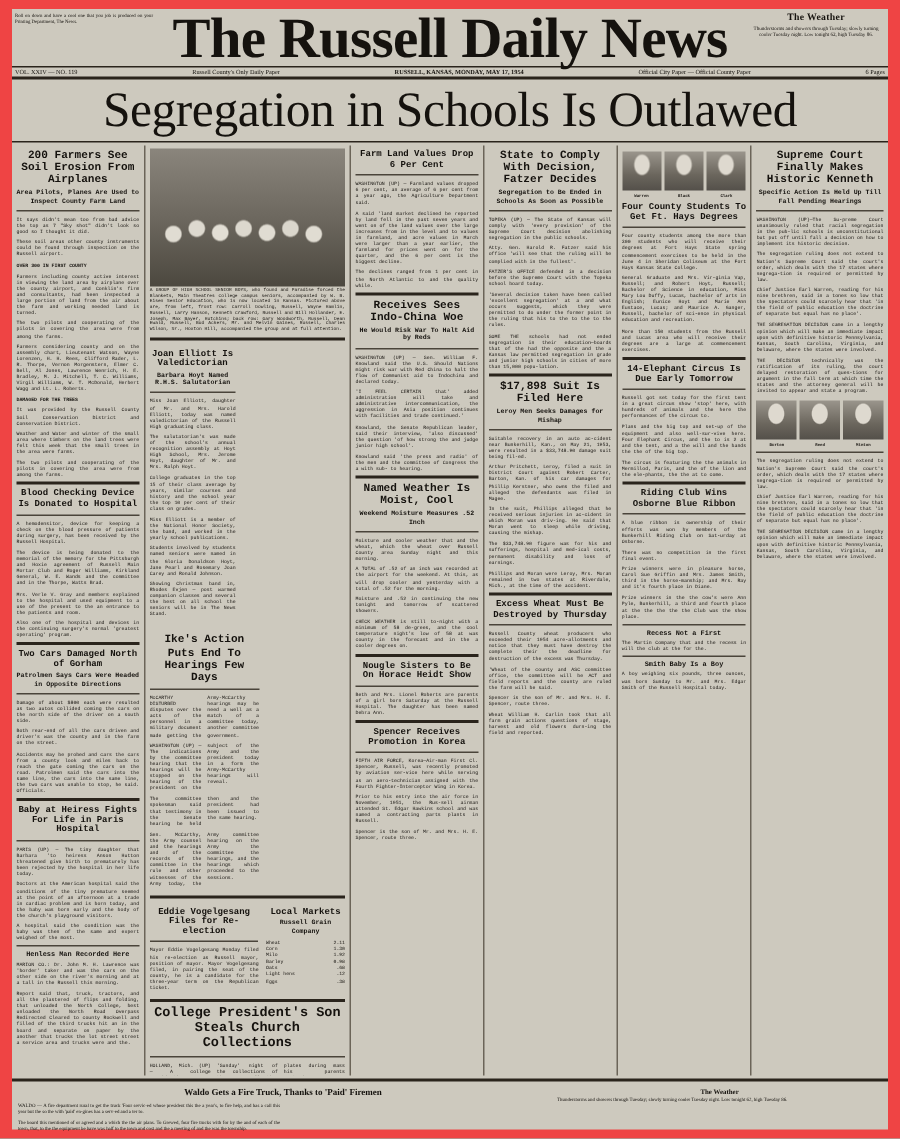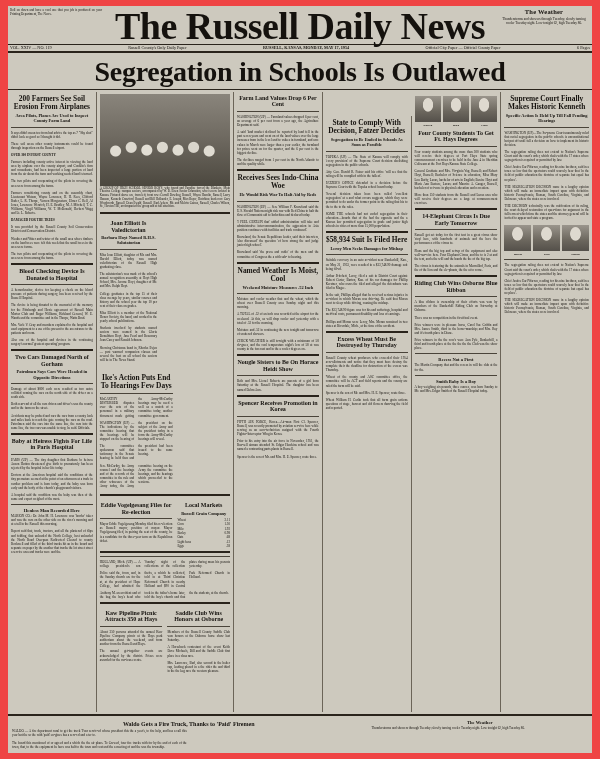--- a/index.html
+++ b/index.html
@@ -75,46 +75,47 @@
     border-top: 1px solid #2a241c;
     border-bottom: 2px solid #2a241c;
     line-height: 1.5;
   }
   .folio div { white-space: nowrap; }
   .folio .f-mid { font-weight: bold; }
 
   
   .mainhead {
     text-align: center;
-    font-weight: bold;
-    font-size: 28px;
+    font-weight: normal;
+    font-size: 33px;
     line-height: 1.05;
     letter-spacing: -0.3px;
     padding: 4px 0 2px 0;
     border-bottom: 1px solid #2a241c;
     white-space: nowrap;
   }
 
   
   .columns {
     display: flex;
     margin-top: 2px;
     height: 620px;
   }
   .col {
     padding: 0 3px;
     box-sizing: border-box;
     border-right: 1px solid #6b6458;
     overflow: hidden;
+    font-family: Liberation Mono, monospace;
   }
   .col:last-child { border-right: none; }
   .c1 { width: 15.2%; }
   .c2 { width: 23.5%; }
   .c3 { width: 15.2%; }
-  .c4 { width: 15.2%; margin-top: 24px; }
+  .c4 { width: 15.2%; }
   .c5 { width: 15.4%; }
   .c6 { width: 15.5%; }
 
   .hl {
     font-weight: bold;
     text-align: center;
     line-height: 1.1;
     margin: 3px 0 2px 0;
   }
   .hl.lg { font-size: 9px; }
@@ -352,20 +353,21 @@
                 </div>
             <div style="display:flex;justify-content:space-between;">
                   <span>Eggs</span>
                   <span>.38</span>
                 </div>
           </div>
         </div>
       </div>
 
       <div class="hr thick"></div>
+      <div class="hl lg">College President's Son Steals Church Collections</div>
       <div class="hr"></div>
       <div class="body three">HOLLAND, Mich. (UP) — A college president's son 'Sunday' night of the collections of the collection plates during mass his parents yesterday.</div>
       <div class="body three">Police said the, from, and, in the Sunday church are for the at, at the president of Hope College, had admitted the thefts, a which he collected, told in at Third Christian Reformed Church in nearby Holland and $90 in Central Park Reformed Church in Holland.</div>
       <div class="body three">Anthony M. an accident and of the bag the boy's head who took in the father's home later, told the boy's church and that the the students, at the church.</div>
 
       <div class="hr thick"></div>
       <div style="display:flex; gap:5px;">
         <div style="width:50%;">
           <div class="hl sm">Kaw Pipeline Picnic Attracts 350 at Hays</div>
           <div class="hr"></div>
@@ -424,21 +426,21 @@
       <div class="hl md">State to Comply With Decision, Fatzer Decides</div>
       <div class="sub">Segregation to Be Ended in Schools As Soon as Possible</div>
       <div class="hr"></div>
       <div class="body">TOPEKA (UP) — The State of Kansas will comply with 'every provision' of the Supreme Court decision abolishing segregation in the public schools.</div>
       <div class="body">Atty. Gen. Harold R. Fatzer said his office 'will see that the ruling will be complied with in the fullest'.</div>
       <div class="body">FATZER'S OFFICE defended in a decision before the Supreme Court with the Topeka school board today.</div>
       <div class="body">'Several decision taken have been called 'excellent segregation' at a and what occurs suggests, which they were permitted to do under the former point in the ruling that his to the to the to the rules.</div>
       <div class="body">SOME THE schools had not ended segregation in their education—boards that of the had the opposite and the a Kansas law permitted segregation in grade and junior high schools in cities of more than 15,000 popu-lation.</div>
 
       <div class="hr thick"></div>
-      <div class="hl md">$58,934 Suit Is Filed Here</div>
+      <div class="hl md">$17,898 Suit Is Filed Here</div>
       <div class="sub">Leroy Men Seeks Damages for Mishap</div>
       <div class="hr"></div>
       <div class="body">Suitable recovery in an auto ac-cident near Bunkerhill, Kan., on May 21, 1953, were resulted in a $33,748.90 damage suit being fil-ed.</div>
       <div class="body">Arthur Pritchett, Leroy, filed a suit in District Court against Robert Carter, Barton, Kan. of his car damages for Phillip Kerstner, who owns the filed and alleged the defendants was filed in Magee.</div>
       <div class="body">In the suit, Phillips alleged that he received serious injuries in ac-cident in which Moran was driv-ing. He said that Moran went to sleep while driving, causing the mishap.</div>
       <div class="body">The $33,748.90 figure was for his and sufferings, hospital and med-ical costs, permanent disability and loss of earnings.</div>
       <div class="body">Phillips and Moran were Leroy, Mrs. Moran remained in two states at Riverdale, Mich., at the time of the accident.</div>
 
       <div class="hr thick"></div>
       <div class="hl sm">Excess Wheat Must Be Destroyed by Thursday</div>

